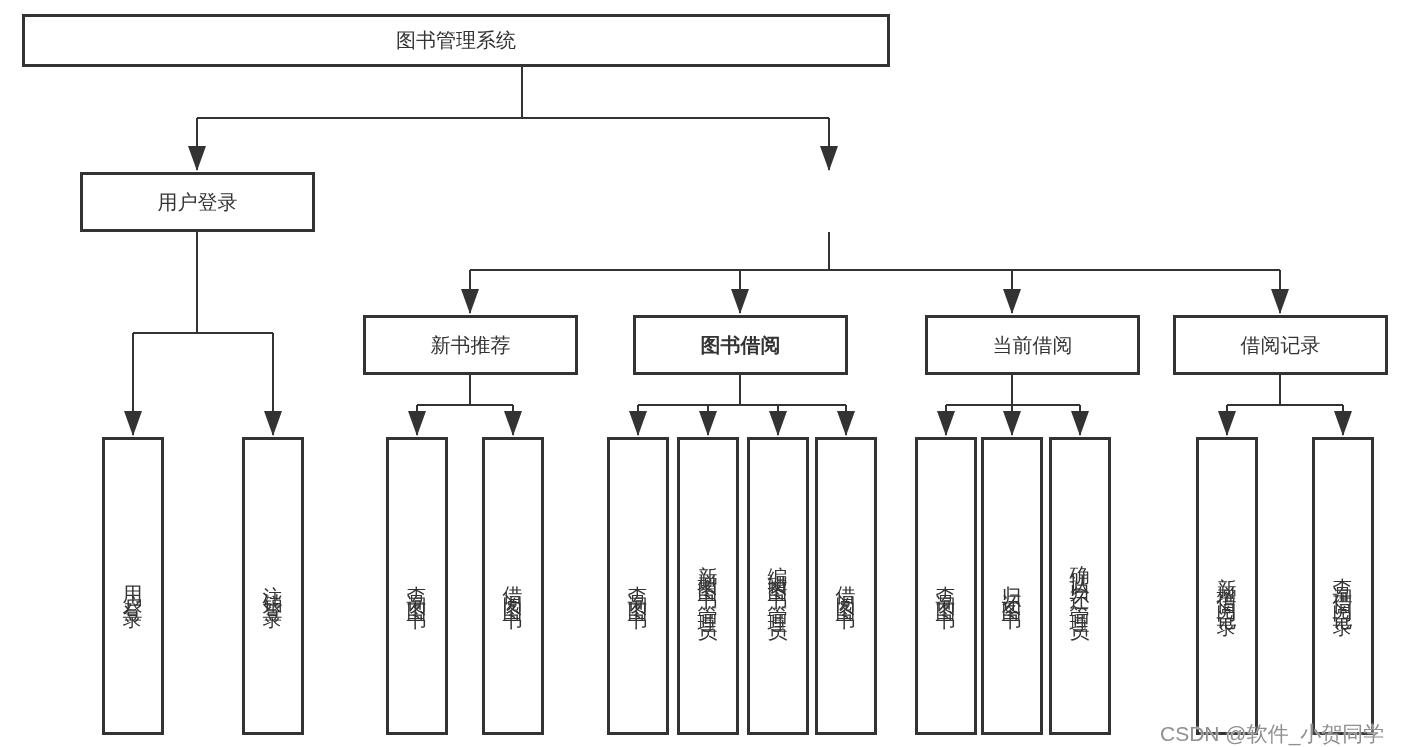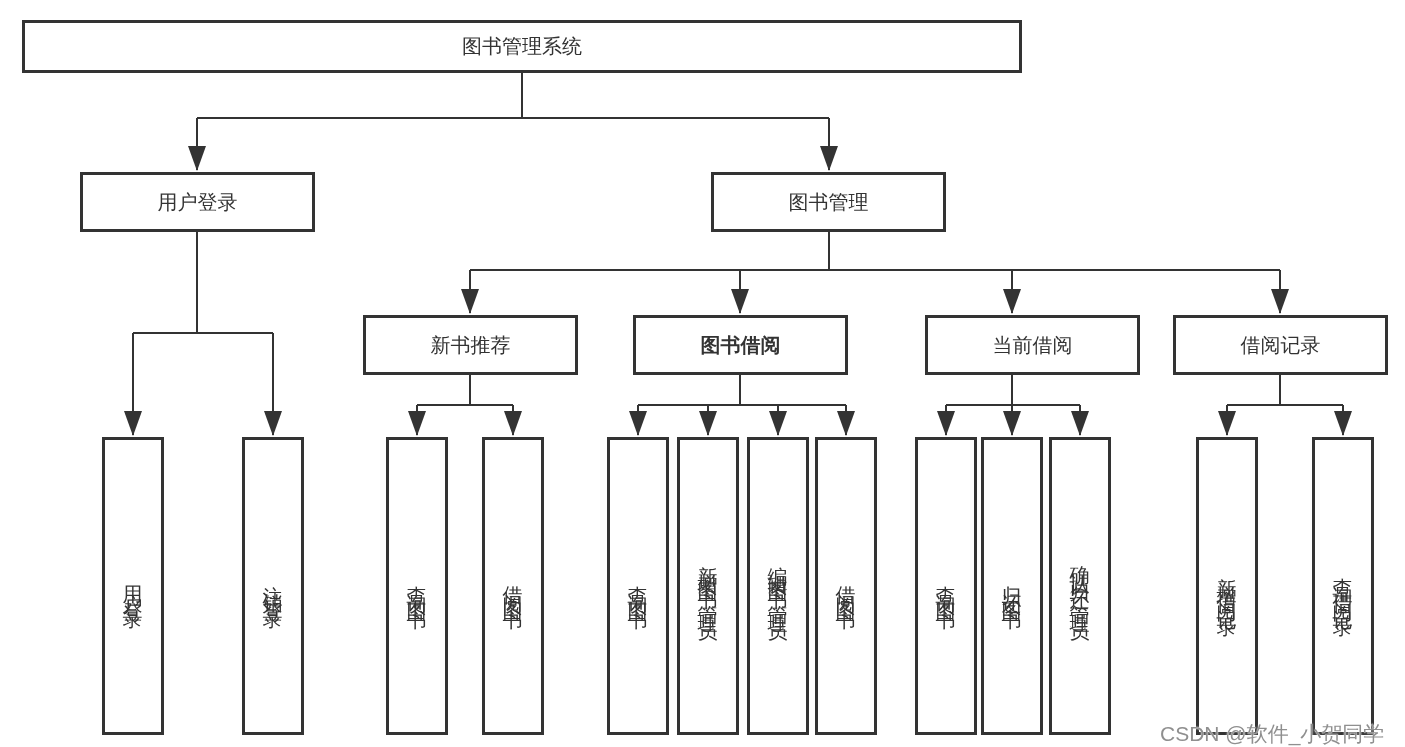--- a/index.html
+++ b/index.html
@@ -28,21 +28,21 @@
     box-sizing: border-box;
     border: 3px solid #333333;
     background: #ffffff;
     color: #333333;
     display: flex;
     align-items: center;
     justify-content: center;
     font-size: 20px;
     z-index: 2;
   }
-  .root-box  { left: 22px;  top: 20px;  width: 1000px; height: 53px; }
+  .root-box  { left: 22px;  top: 14px;  width: 868px; height: 53px; }
   .l2-box    { top: 172px; height: 60px; width: 235px; }
   .l3-box    { top: 315px; height: 60px; width: 215px; }
   .leaf-box  { top: 437px; height: 298px; width: 62px; }
   .vtext {
     writing-mode: vertical-rl;
     text-orientation: mixed;
     letter-spacing: 8px;
     line-height: 1.0;
     white-space: nowrap;
   }
@@ -110,23 +110,20 @@
     <path d="M1343 405 V435" stroke="#333333" stroke-width="2" fill="none" marker-end="url(#arrow)"></path>
   </svg>
 
   <div class="box root-box">
     <span>图书管理系统</span>
   </div>
 
   <div class="box l2-box" style="left:80px;">
     <span>用户登录</span>
   </div>
-  <div class="box l2-box" style="left:711px;">
-    <span>图书管理</span>
-  </div>
 
   <div class="box l3-box" style="left:363px;">
     <span>新书推荐</span>
   </div>
   <div class="box l3-box" style="left:633px;font-weight:bold;">
     <span>图书借阅</span>
   </div>
   <div class="box l3-box" style="left:925px;">
     <span>当前借阅</span>
   </div>

